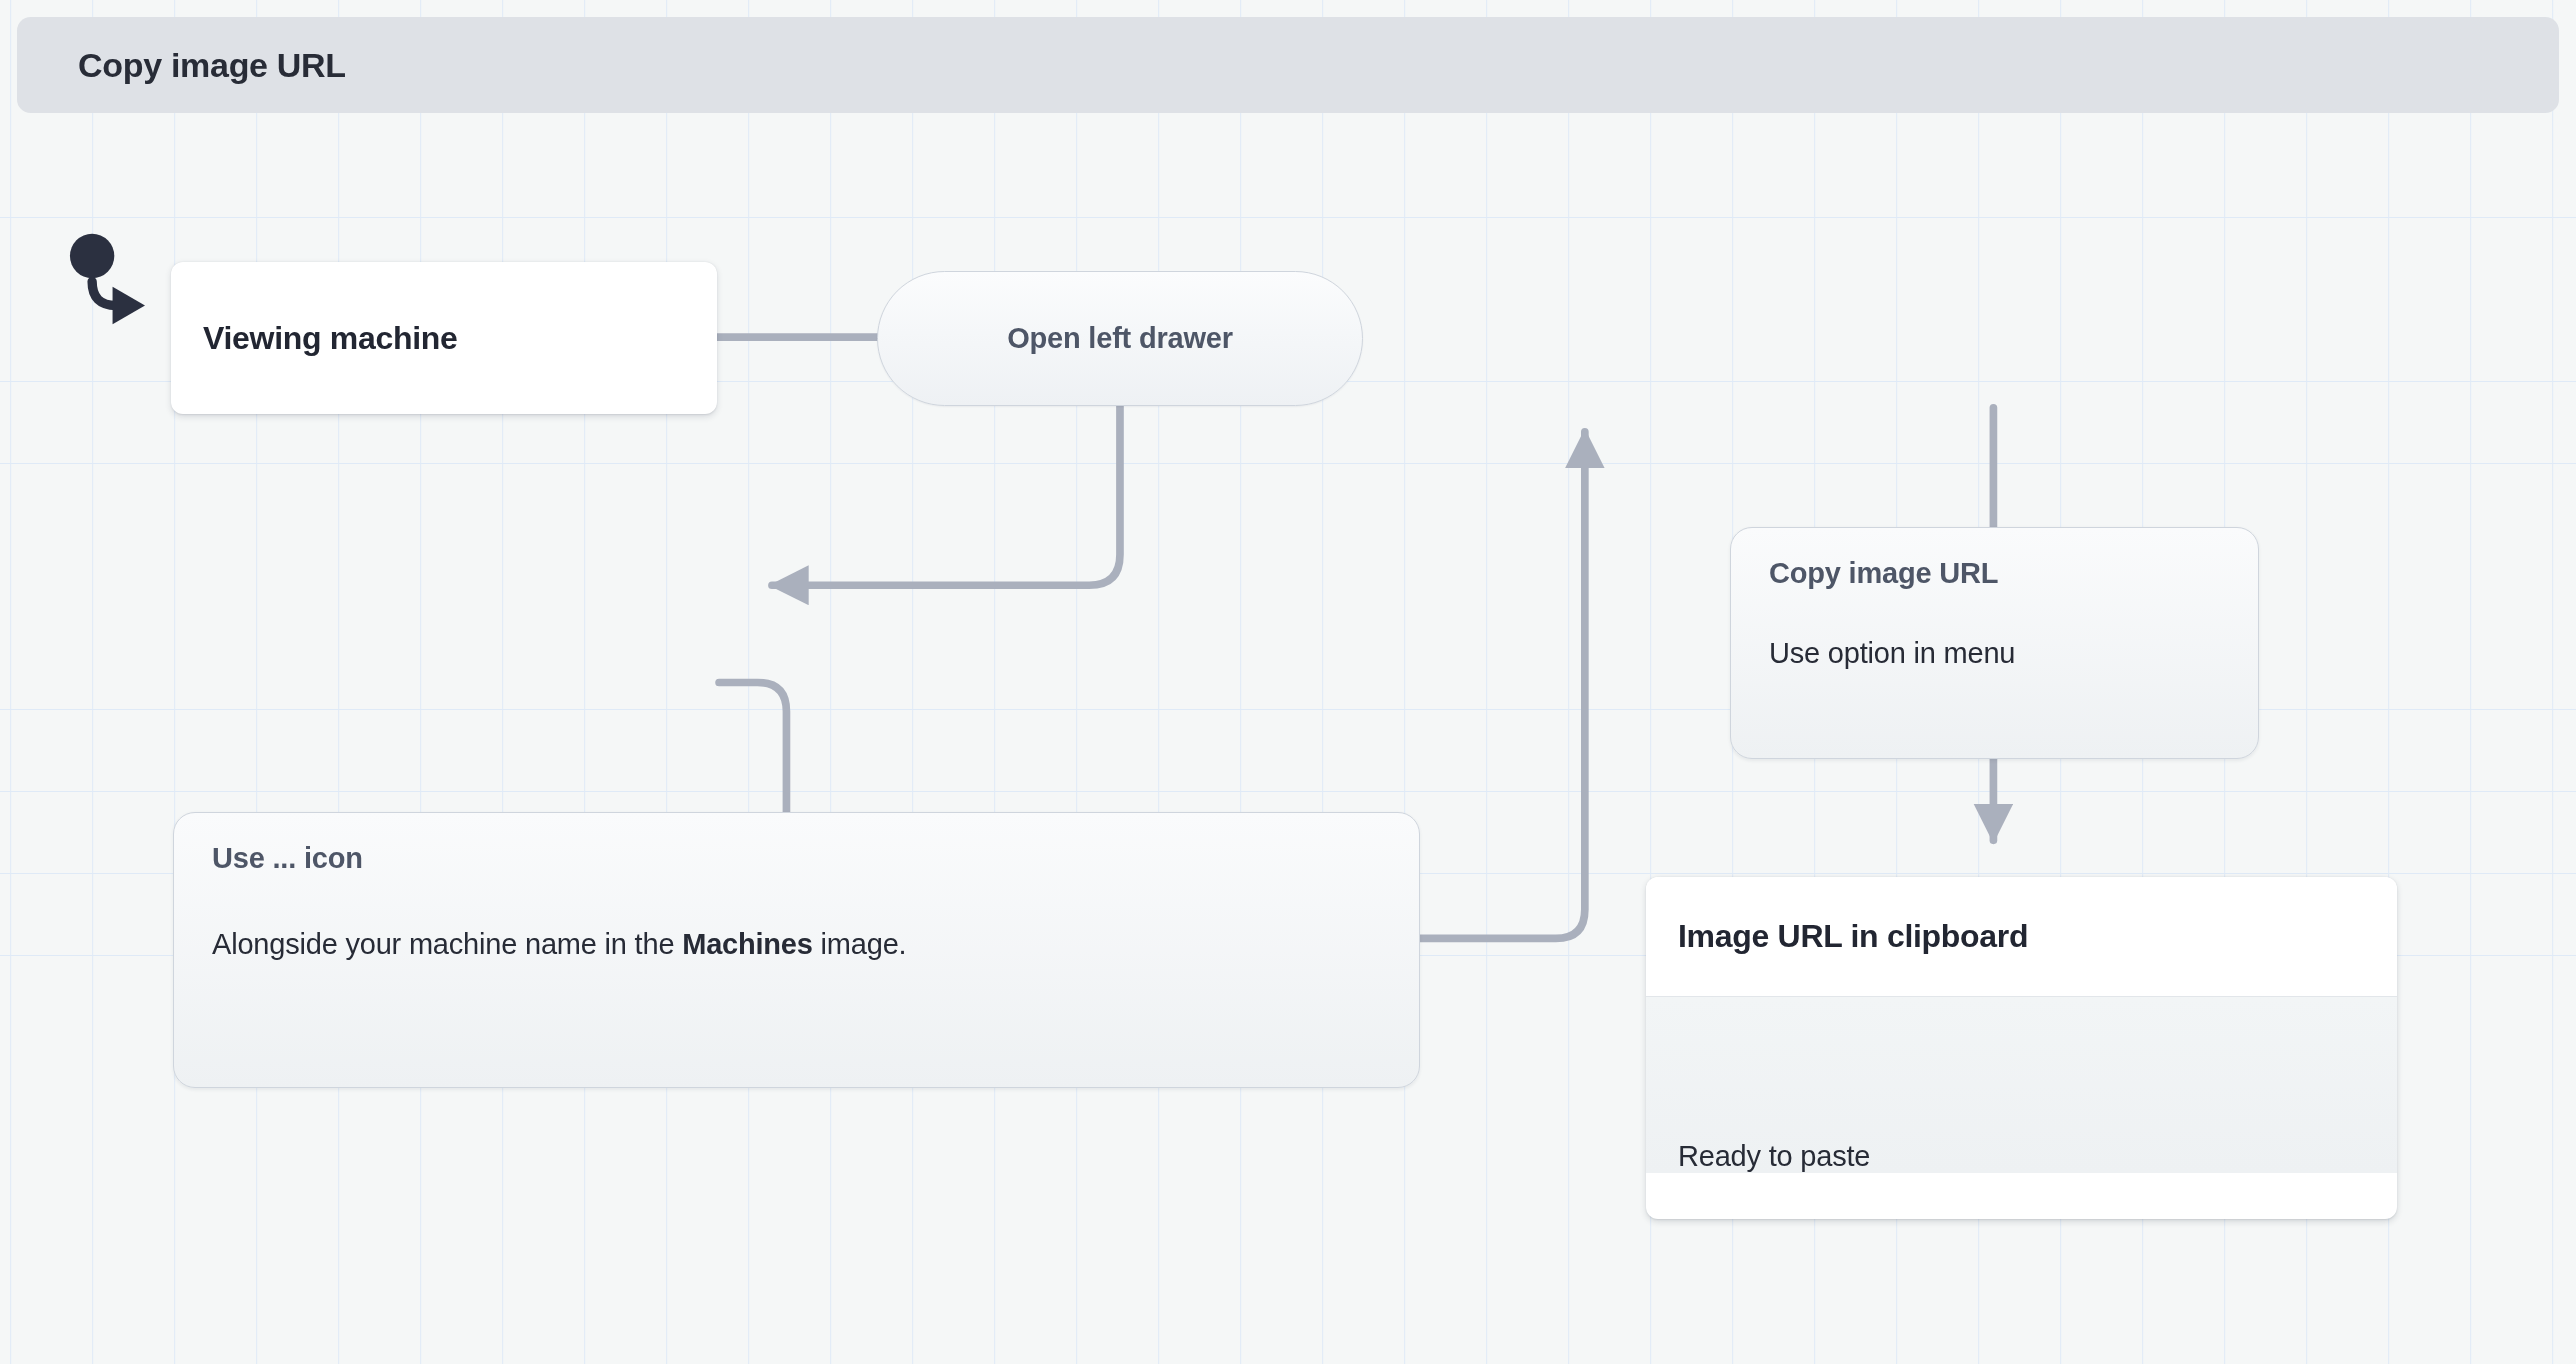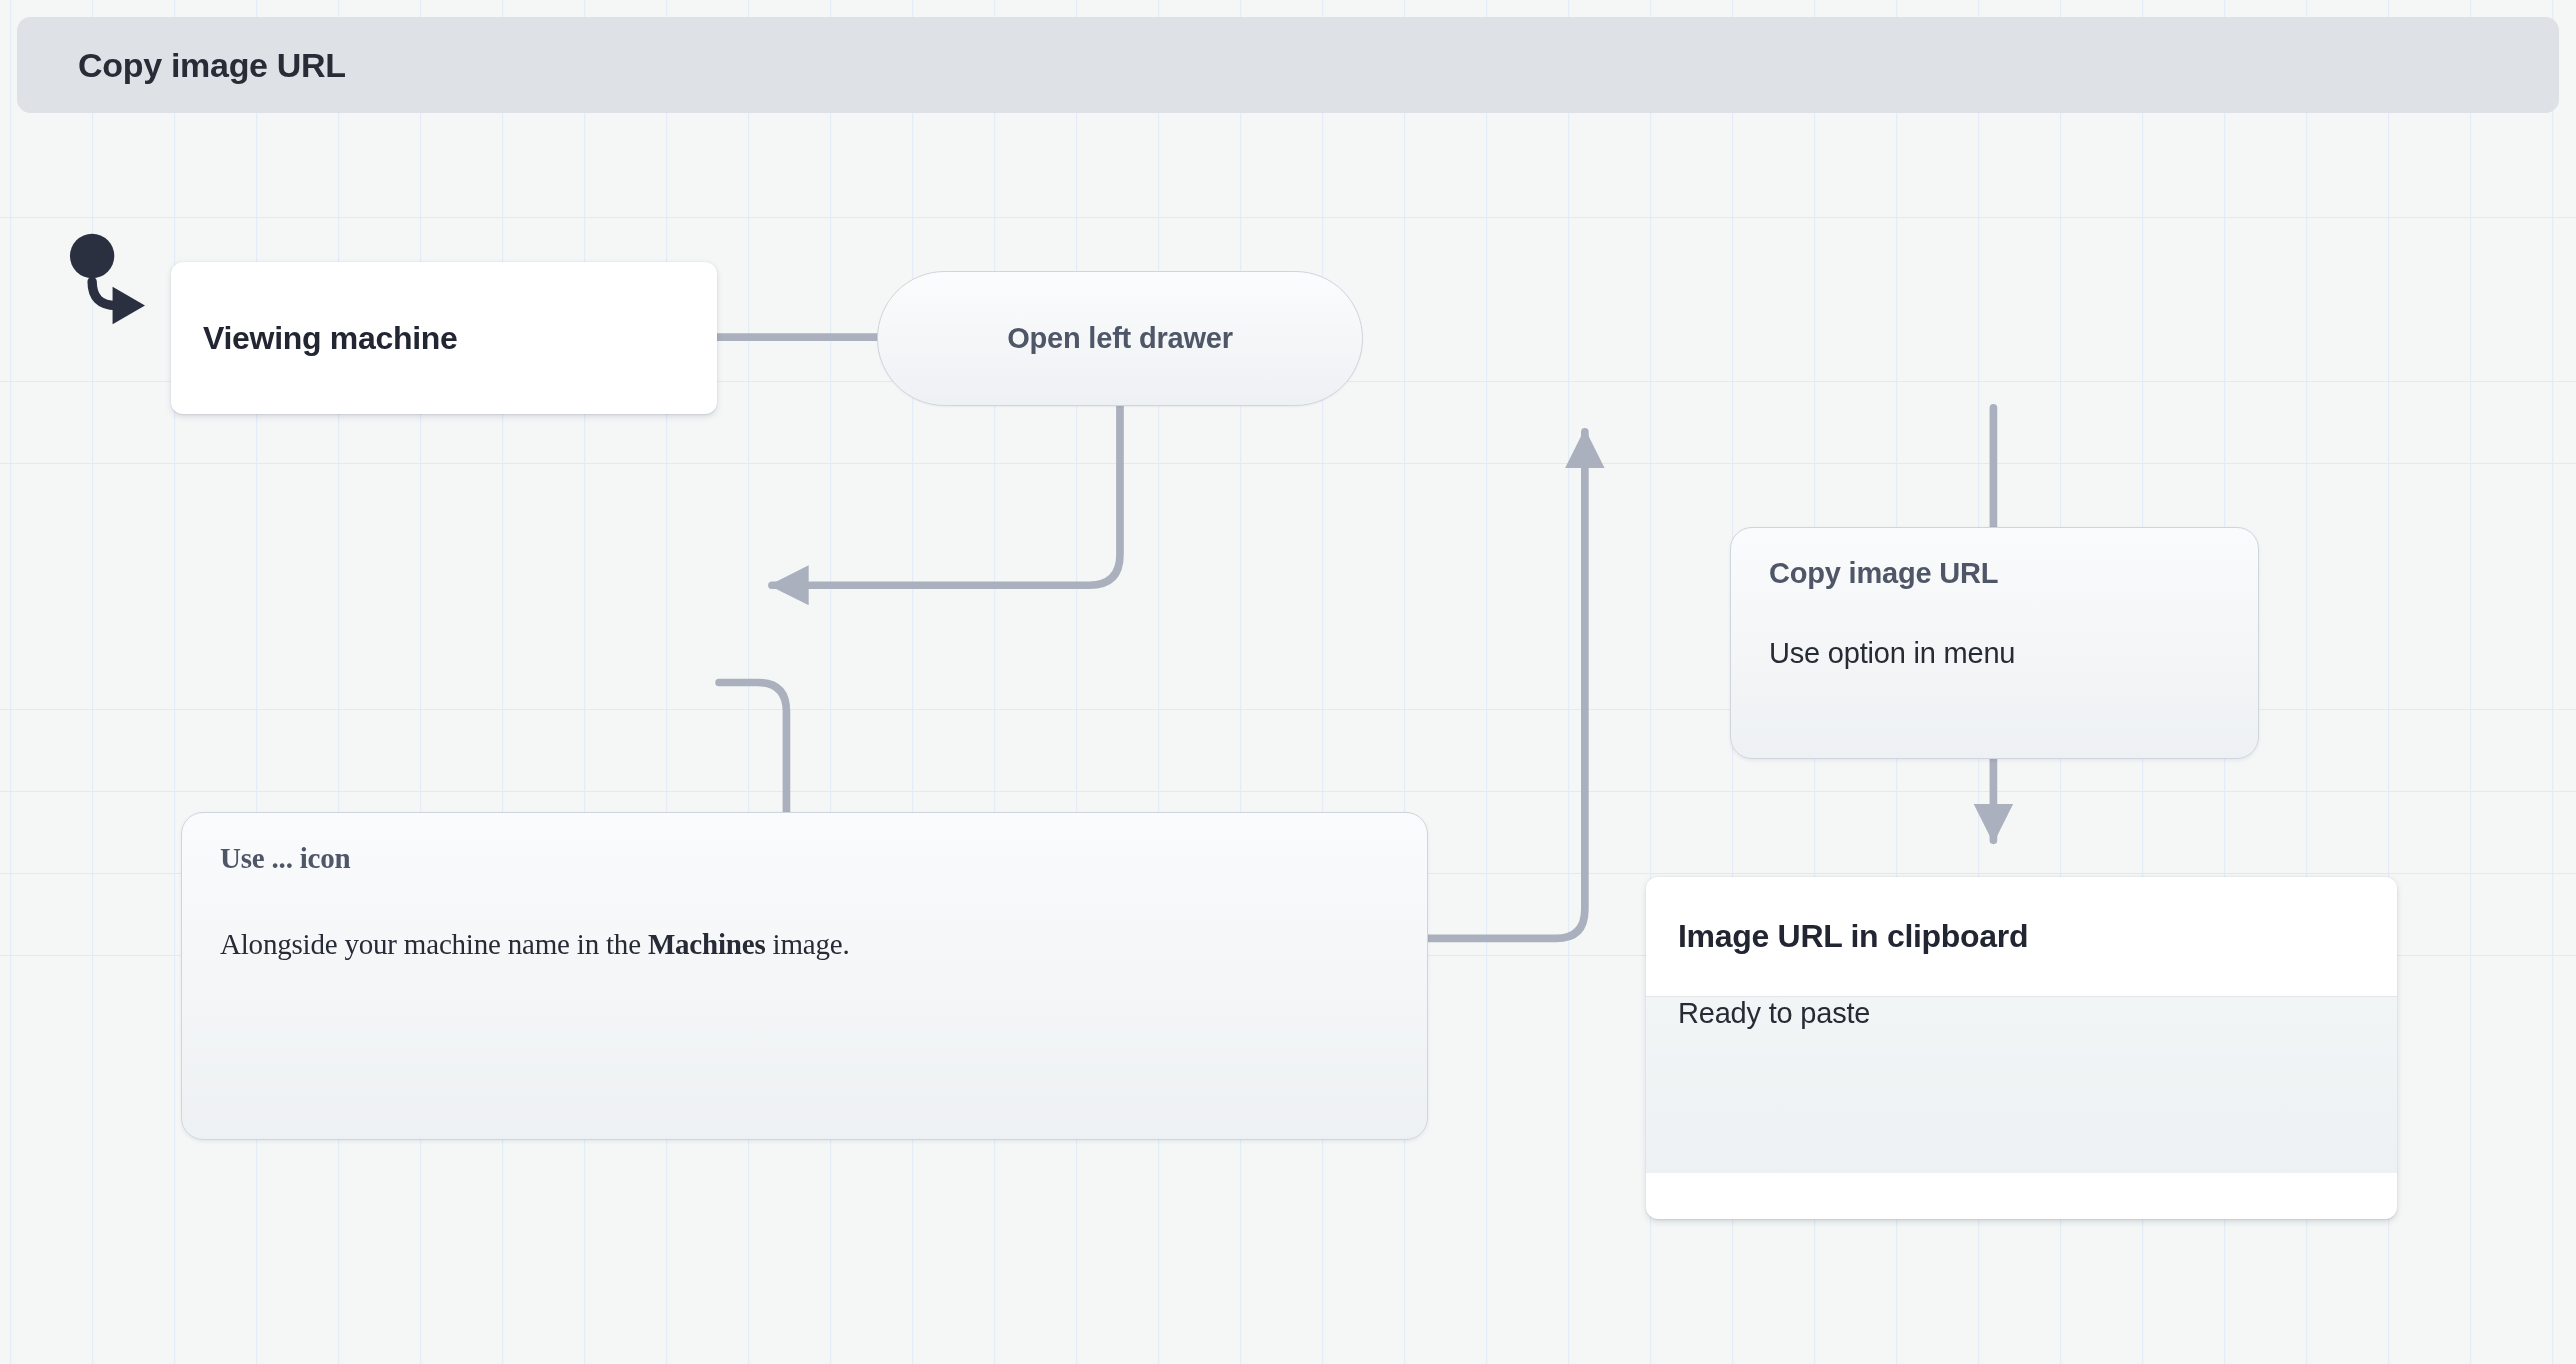--- a/index.html
+++ b/index.html
@@ -116,21 +116,21 @@
     padding-left: 32px;
     box-sizing: border-box;
   }
   .split-head-label {
     font-size: 32px; font-weight: bold; letter-spacing: -0.3px;
     color: #222632; white-space: nowrap;
   }
   .split-body {
     background: linear-gradient(180deg, #f2f5f6 0%, #eef1f3 100%);
     border-top: 1.2px solid #e2e6ea;
-    display: flex; align-items: flex-start;
+    display: flex; align-items: flex-end;
     padding-left: 32px;
     box-sizing: border-box;
   }
   .split-body-label {
     font-size: 29px; letter-spacing: -0.2px;
     color: #272b36; white-space: nowrap;
   }
 </style>
 </head>
 <body>
@@ -175,21 +175,21 @@
     <span class="pill-label">Open left drawer</span>
   </div>
 
 
 
   <div class="node event-node" style="left:1730px; top:527px; width:529px; height:232px;">
     <div class="event-title">Copy image URL</div>
     <div class="event-desc" style="margin-top:47px;">Use option in menu</div>
   </div>
 
-  <div class="node event-node" style="left:181px; top:812px; width:1247px; height:328px;font-family:Liberation Serif, serif;">
+  <div class="node event-node" style="left:173px; top:812px; width:1247px; height:276px;">
     <div class="event-title">Use ... icon</div>
     <div class="event-desc" style="margin-top:53px;"><span>Alongside your machine name in the </span><b>Machines</b><span> image.</span></div>
   </div>
 
   <div class="node split-node" style="left:1646px; top:877px; width:751px; height:342px;">
     <div class="split-head" style="height:119px;">
       <span class="split-head-label">Image URL in clipboard</span>
     </div>
     <div class="split-body" style="height:177px;">
       <span class="split-body-label">Ready to paste</span>

